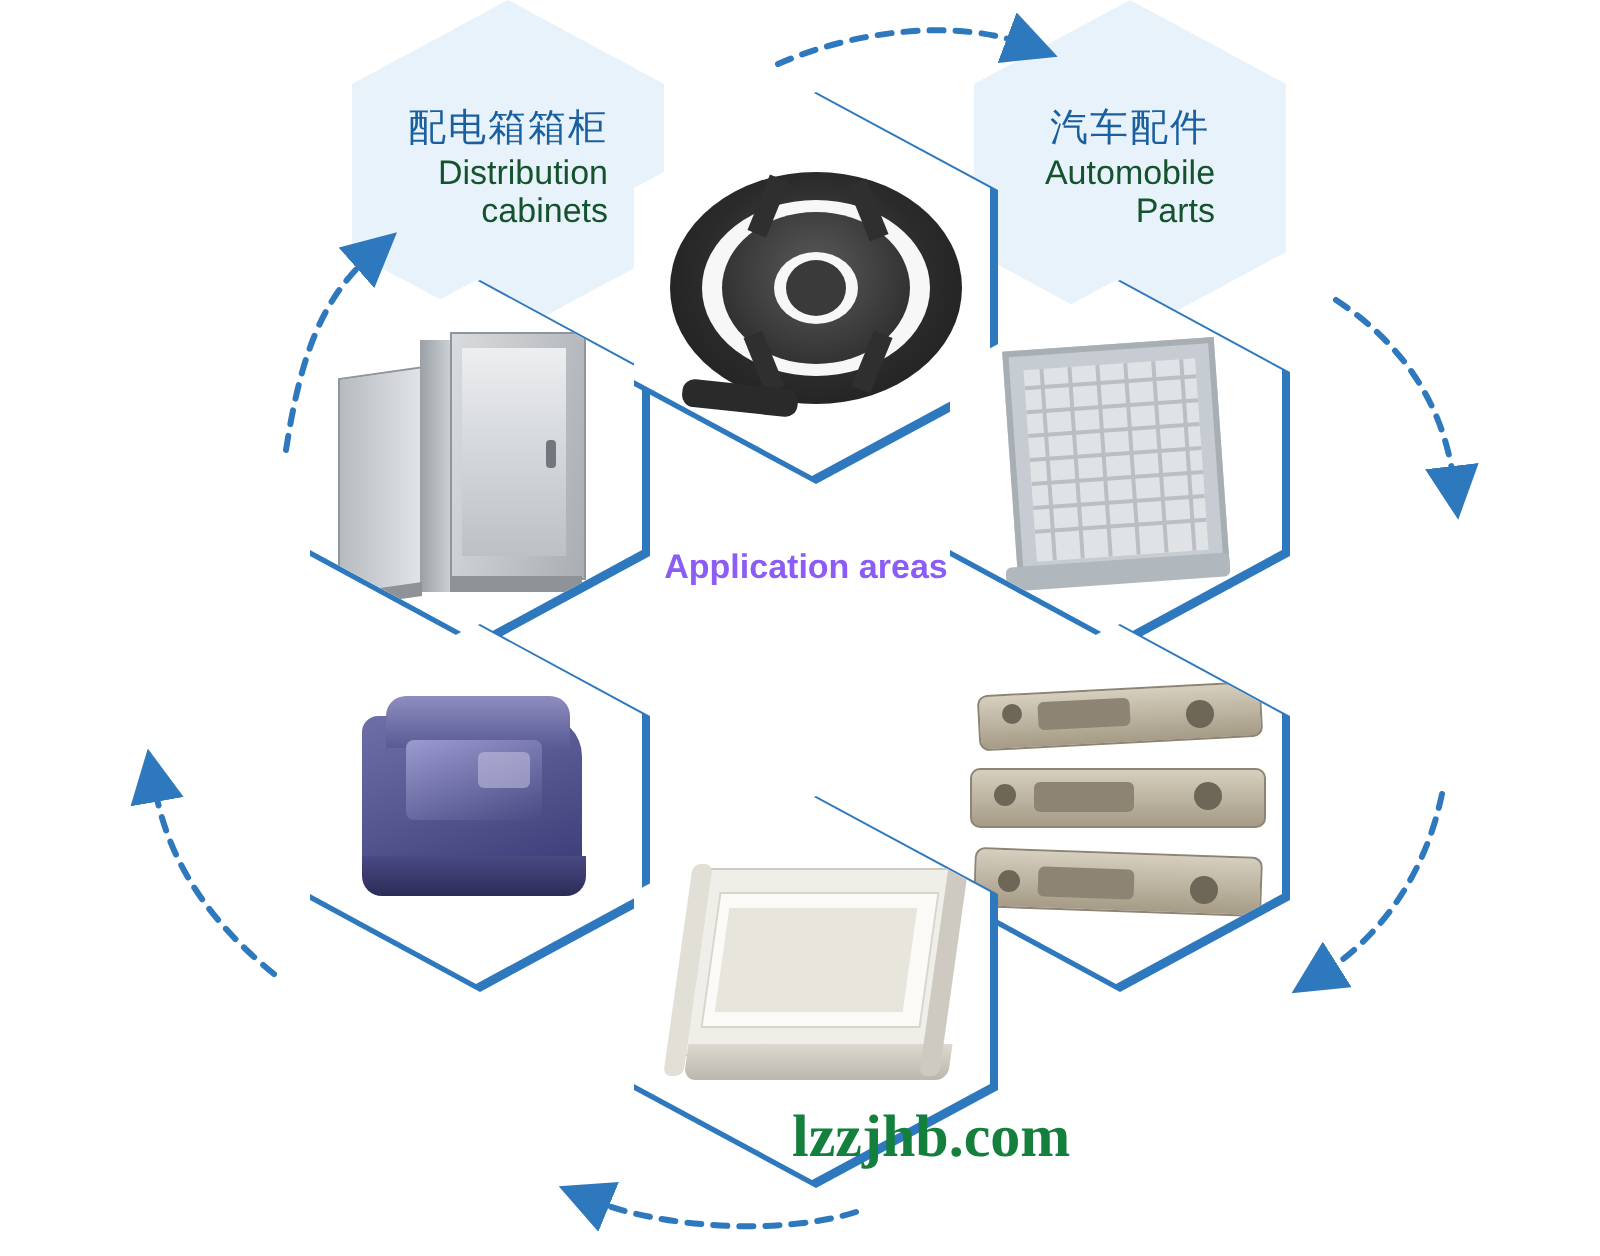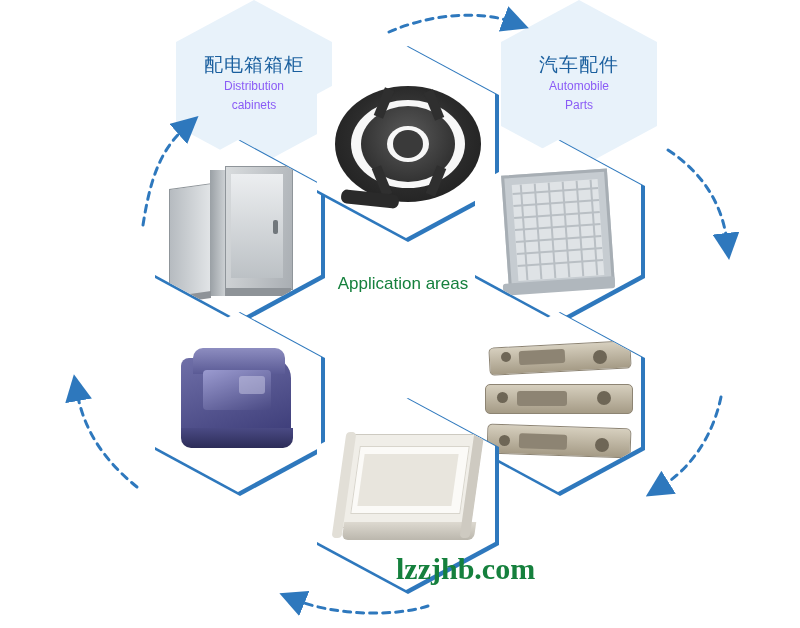--- a/index.html
+++ b/index.html
@@ -44,40 +44,40 @@
   .lbl-cn{
     display:block;
     font-size:19px;
     color:#1a5f9e;
     text-align:center;
     line-height:24px;
     letter-spacing:1px;
   }
   .lbl-en{
     display:block;
-    font-size:12px;
-    color:#8b5cf6;
-    text-align:center;
+    font-size:17px;
+    color:#14532d;
+    text-align:right;
     line-height:19px;
   }
   .lbl-wrap{text-align:center;z-index:3;position:relative;}
 
   
   #center-title{
     position:absolute;
     left:303px;top:272px;width:200px;
     text-align:center;
     z-index:20;
   }
   #center-title .t-cn{
     font-size:26px;font-weight:bold;color:#d6202a;letter-spacing:3px;
     line-height:34px;
   }
   #center-title .t-en{
-    font-size:17px;font-weight:normal;color:#15803d;
+    font-size:17px;font-weight:bold;color:#8b5cf6;
     line-height:24px;
   }
 
   
   #watermark{
     position:absolute;left:396px;top:552px;
     font-size:30px;color:#15803d;
     font-family:"Liberation Serif","DejaVu Serif",serif;
     font-weight:bold;
     letter-spacing:0px;
@@ -119,21 +119,21 @@
   </svg>
 
   <div class="hex label" style="--w:156px;--h:168px;left:176px;top:0px;">
     <div class="lbl-wrap">
       <span class="lbl-cn">配电箱箱柜</span>
       <span class="lbl-en">Distribution</span>
       <span class="lbl-en">cabinets</span>
     </div>
   </div>
 
-  <div class="hex label" style="--w:156px;--h:168px;left:501px;top:0px;">
+  <div class="hex label" style="--w:156px;--h:168px;left:487px;top:0px;">
     <div class="lbl-wrap">
       <span class="lbl-cn">汽车配件</span>
       <span class="lbl-en">Automobile</span>
       <span class="lbl-en">Parts</span>
     </div>
   </div>
 
 
 
 

